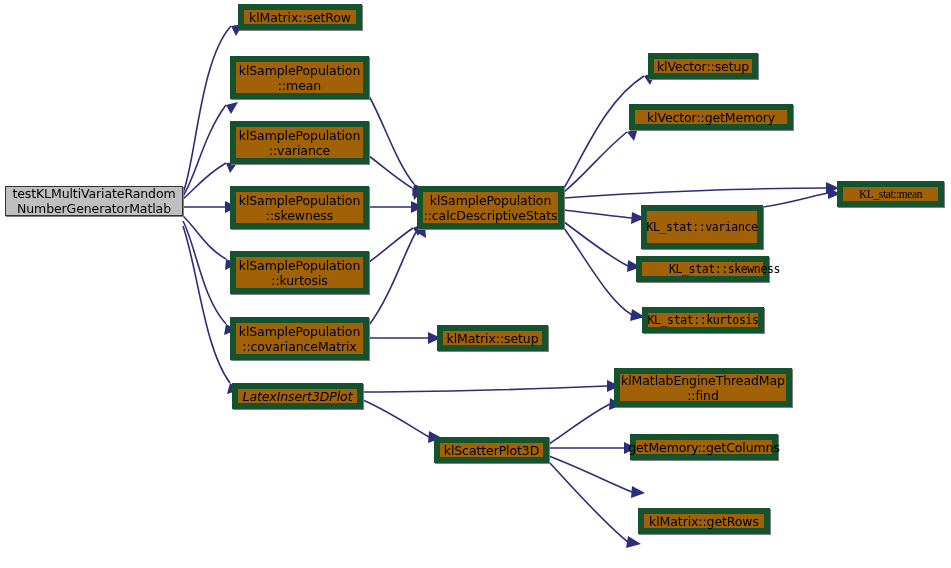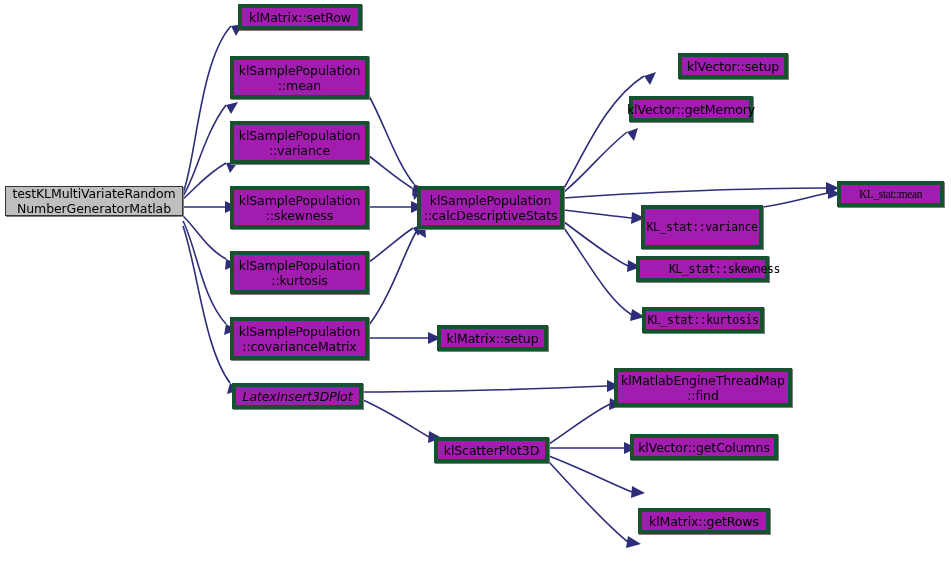--- a/index.html
+++ b/index.html
@@ -27,22 +27,22 @@
     stroke: #2d2d7a;
     stroke-width: 1.6;
   }
   .edge-head {
     fill: #2d2d7a;
     stroke: none;
   }
   .node-box {
     position: absolute;
     box-sizing: border-box;
-    background: #a21caf;
-    border: 4px solid #14532d;
+    background: #a16207;
+    border: 6px solid #14532d;
     box-shadow: 1px 1px 0 0 #808080;
     display: flex;
     align-items: center;
     justify-content: center;
     text-align: center;
     color: #000000;
     font-size: 12.5px;
     line-height: 15px;
     letter-spacing: -0.1px;
     white-space: pre-line;
@@ -182,25 +182,25 @@
 ::skewness</div>
       <div class="node-box" style="left: 230px; top: 251px; width: 139px; height: 43px;">klSamplePopulation
 ::kurtosis</div>
       <div class="node-box" style="left: 230px; top: 317px; width: 139px; height: 43px;">klSamplePopulation
 ::covarianceMatrix</div>
       <div class="node-box" style="left: 232px; top: 383px; width: 131px; height: 26px; font-style: italic;">LatexInsert3DPlot</div>
       <div class="node-box" style="left: 417px; top: 186px; width: 147px; height: 43px;">klSamplePopulation
 ::calcDescriptiveStats</div>
       <div class="node-box" style="left: 437px; top: 325px; width: 111px; height: 26px;">klMatrix::setup</div>
       <div class="node-box" style="left: 434px; top: 437px; width: 115px; height: 26px;">klScatterPlot3D</div>
-      <div class="node-box" style="left: 678px; top: 53px; width: 110px; height: 26px;">klVector::setup</div>
-      <div class="node-box" style="left: 629px; top: 96px; width: 124px; height: 26px;">klVector::getMemory</div>
+      <div class="node-box" style="left: 648px; top: 53px; width: 110px; height: 26px;">klVector::setup</div>
+      <div class="node-box" style="left: 629px; top: 104px; width: 164px; height: 26px;">klVector::getMemory</div>
       <div class="node-box mono" style="left: 641px; top: 205px; width: 122px; height: 44px;">KL_stat::variance</div>
       <div class="node-box mono" style="left: 636px; top: 256px; width: 133px; height: 26px; padding-left: 44px;">KL_stat::skewness</div>
       <div class="node-box mono" style="left: 642px; top: 307px; width: 122px; height: 26px;">KL_stat::kurtosis</div>
       <div class="node-box mono" style="left: 837px; top: 181px; width: 107px; height: 26px; font-family: Liberation Serif, serif;">KL_stat::mean</div>
       <div class="node-box" style="left: 614px; top: 368px; width: 178px; height: 39px;">klMatlabEngineThreadMap
 ::find</div>
-      <div class="node-box" style="left: 630px; top: 434px; width: 148px; height: 26px;">klVector::getColumns</div>
+      <div class="node-box" style="left: 630px; top: 434px; width: 148px; height: 26px;">getMemory::getColumns</div>
       <div class="node-box" style="left: 638px; top: 485px; width: 132px; height: 26px; margin-top: 23px;">klMatrix::getRows</div>
       <div class="node-box" style="left: 634px; top: 536px; width: 140px; height: 26px; margin-top: 43px;">klMatrix::transpose</div>
     </div>
 </div>
 
 </body></html>

